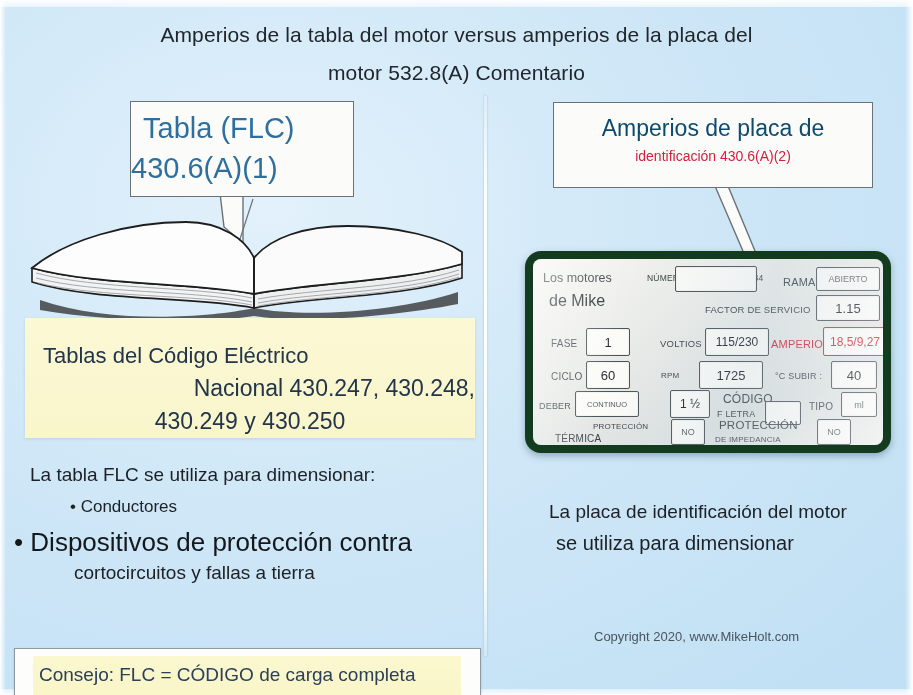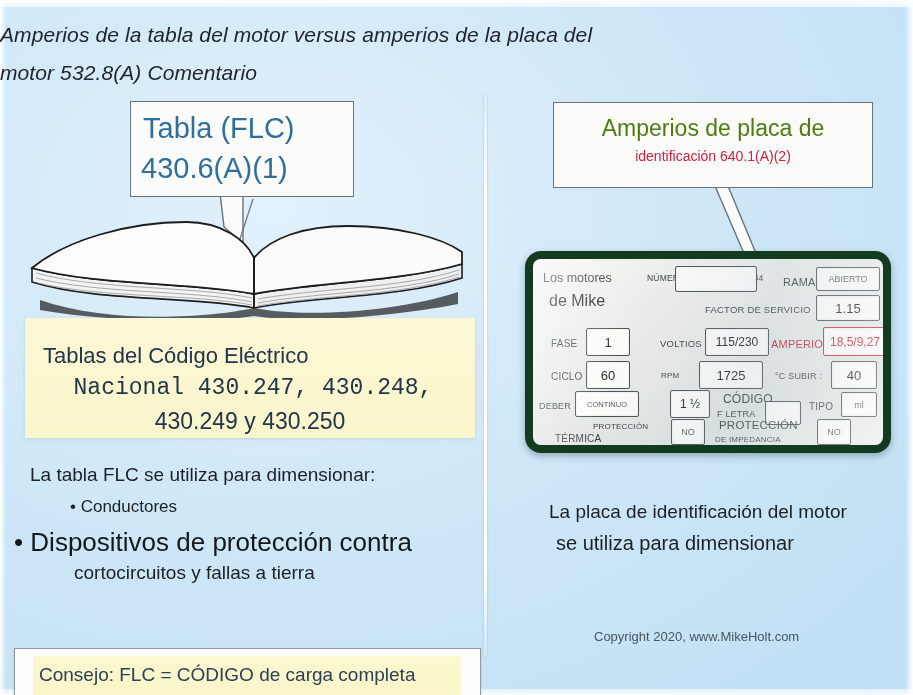--- a/index.html
+++ b/index.html
@@ -19,60 +19,60 @@
     background:linear-gradient(#ffffff,#eef6fc);opacity:.95;}
   .edge-bottom{position:absolute;left:0;bottom:0;width:913px;height:6px;
     background:linear-gradient(#e7f2fb,#ffffff);opacity:.9;}
   .edge-left{position:absolute;left:0;top:0;width:6px;height:695px;
     background:linear-gradient(to right,#ffffff,rgba(255,255,255,0));}
   .edge-right{position:absolute;right:0;top:0;width:8px;height:695px;
     background:linear-gradient(to left,#ffffff,rgba(255,255,255,0));}
 
   
   .title{
-    position:absolute;left:0;top:16px;width:913px;text-align:left;
-    color:#20262b;font-size:21px;line-height:38px;letter-spacing:.1px;font-style:italic;
+    position:absolute;left:0;top:16px;width:913px;text-align:center;
+    color:#20262b;font-size:21px;line-height:38px;letter-spacing:.1px;
   }
   .title .l2{display:block;}
 
   
   .divider{
     position:absolute;left:484px;top:96px;width:3px;height:560px;
     background:linear-gradient(to bottom,rgba(255,255,255,.15),rgba(255,255,255,.95) 18%,rgba(255,255,255,.95) 85%,rgba(255,255,255,.2));
     box-shadow:0 0 2px rgba(120,150,170,.55);
   }
 
   
   .callout{position:absolute;background:#fbfbfa;border:1px solid #6a7279;}
   .callout-left{left:130px;top:101px;width:222px;height:94px;}
   .callout-left .t1{
     color:#2e6f9e;font-size:29px;line-height:41px;padding:6px 0 0 12px;white-space:nowrap;}
   .callout-left .t2{
-    color:#2e6f9e;font-size:29px;line-height:39px;padding-left:10px;white-space:nowrap;}
+    color:#2e6f9e;font-size:29px;line-height:39px;white-space:nowrap;}
   .callout-right{left:553px;top:102px;width:318px;height:84px;}
   .callout-right .t1{
-    color:#4d7c0f;font-size:23px;line-height:34px;text-align:center;padding-top:8px;white-space:nowrap;}
+    color:#0c4a6e;font-size:23px;line-height:34px;text-align:center;padding-top:8px;white-space:nowrap;}
   .callout-right .t2{
     color:#d2213c;font-size:14px;line-height:22px;text-align:center;white-space:nowrap;}
 
   .tail{position:absolute;pointer-events:none;}
 
   
   .book{position:absolute;left:18px;top:216px;width:460px;height:110px;}
 
   
   .yellowbox{
     position:absolute;left:25px;top:318px;width:450px;height:120px;
     background:linear-gradient(#fbf8d4,#f9f6cc);
     box-shadow:0 1px 3px rgba(90,110,130,.18);
   }
   .yellowbox .yl1{
     color:#22354a;font-size:22px;line-height:30px;padding:23px 0 0 18px;white-space:nowrap;}
   .yellowbox .yl2{
-    color:#22354a;font-size:23px;line-height:34px;text-align:center;padding-left:6px;white-space:nowrap;font-family:Liberation Mono, monospace;}
+    color:#22354a;font-size:23px;line-height:34px;text-align:right;padding-left:6px;white-space:nowrap;}
   .yellowbox .yl3{
     color:#22354a;font-size:23px;line-height:32px;text-align:center;padding-left:0;white-space:nowrap;}
 
   
   .l-intro{position:absolute;left:30px;top:464px;font-size:19px;color:#1c2126;white-space:nowrap;}
   .l-sub{position:absolute;left:70px;top:497px;font-size:17px;color:#1c2126;white-space:nowrap;}
   .l-big{position:absolute;left:14px;top:527px;font-size:26px;color:#14181c;white-space:nowrap;}
   .l-big2{position:absolute;left:30px;top:562px;font-size:19px;color:#1c2126;white-space:nowrap;margin-left:44px;}
 
   
@@ -191,21 +191,21 @@
     <div class="tip-hl"></div>
     <div class="tip-text">Consejo: FLC = CÓDIGO de carga completa</div>
   </div>
 
   <svg class="tail" style="left:690px;top:176px;width:160px;height:160px;" viewBox="0 0 160 160">
     <path d="M25 10 L38 10 L97 152 L86 152 Z" fill="#fbfbfa" stroke="#6a7279" stroke-width="1.4"></path>
   </svg>
 
   <div class="callout callout-right">
     <div class="t1">Amperios de placa de</div>
-    <div class="t2">identificación 640.1(A)(2)</div>
+    <div class="t2">identificación 430.6(A)(2)</div>
   </div>
 
   <div class="plate">
     <div class="plate-inner">
 
       <div class="pl-brand1">Los motores</div>
       <div class="pl-brand2">de Mike</div>
 
       <div class="pl-lbl" style="left:114px;top:14px;">NÚMERO DE SERIE AB1234</div>
       <div class="pl-box sm" style="left:142px;top:7px;width:80px;height:24px;"></div>

